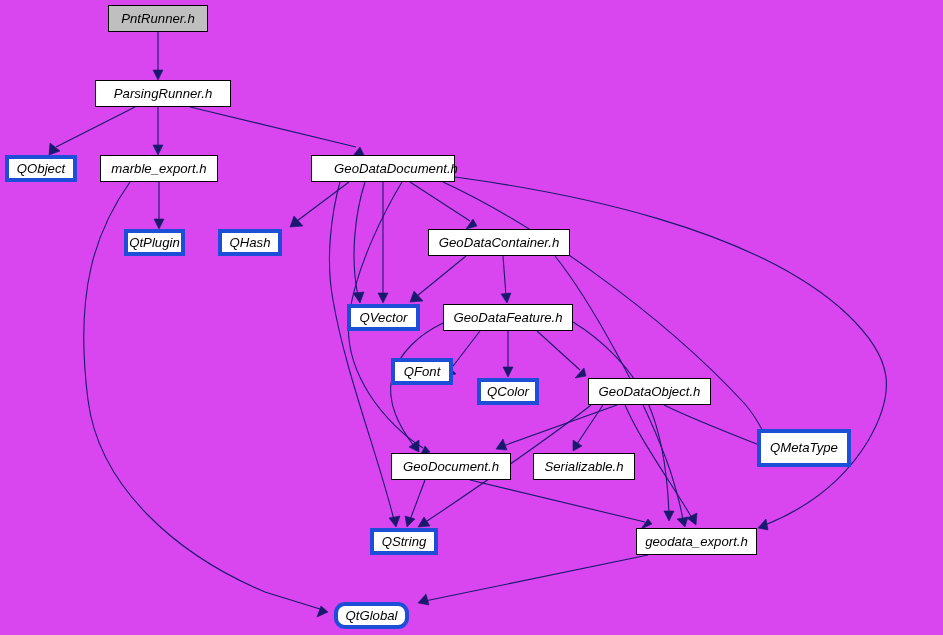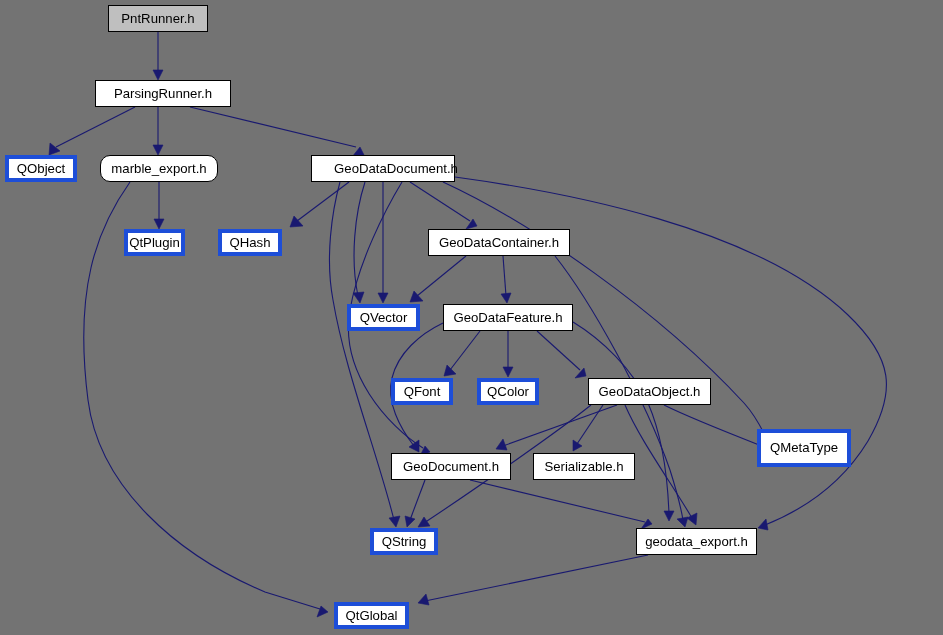--- a/index.html
+++ b/index.html
@@ -10,21 +10,22 @@
   body {
     width: 943px;
     height: 635px;
     overflow: hidden;
     font-family: "Liberation Sans", sans-serif;
   }
   #graph-root {
     position: relative;
     width: 943px;
     height: 635px;
-    background: #737373;
+    background: #d946ef;
+    font-style: italic;
   }
   svg.graph-canvas {
     position: absolute;
     left: 0;
     top: 0;
     width: 943px;
     height: 635px;
   }
   .edge-path {
     fill: none;
@@ -197,42 +198,42 @@
   <div id="nodes-layer">
       <div class="node-box kind-root" style="left: 108px; top: 5px; width: 100px; height: 27px;">
         <span class="node-label">PntRunner.h</span>
       </div>
       <div class="node-box kind-internal" style="left: 95px; top: 80px; width: 136px; height: 27px;">
         <span class="node-label">ParsingRunner.h</span>
       </div>
       <div class="node-box kind-external" style="left: 5px; top: 155px; width: 72px; height: 27px;">
         <span class="node-label">QObject</span>
       </div>
-      <div class="node-box kind-internal" style="left: 100px; top: 155px; width: 118px; height: 27px; border-radius: 10px;">
+      <div class="node-box kind-internal" style="left: 100px; top: 155px; width: 118px; height: 27px;">
         <span class="node-label">marble_export.h</span>
       </div>
       <div class="node-box kind-internal" style="left: 311px; top: 155px; width: 144px; height: 27px; padding-left: 26px;">
         <span class="node-label">GeoDataDocument.h</span>
       </div>
       <div class="node-box kind-external" style="left: 124px; top: 229px; width: 61px; height: 27px;">
         <span class="node-label">QtPlugin</span>
       </div>
       <div class="node-box kind-external" style="left: 218px; top: 229px; width: 64px; height: 27px;">
         <span class="node-label">QHash</span>
       </div>
       <div class="node-box kind-internal" style="left: 428px; top: 229px; width: 142px; height: 27px;">
         <span class="node-label">GeoDataContainer.h</span>
       </div>
       <div class="node-box kind-external" style="left: 347px; top: 304px; width: 73px; height: 27px;">
         <span class="node-label">QVector</span>
       </div>
       <div class="node-box kind-internal" style="left: 443px; top: 304px; width: 130px; height: 27px;">
         <span class="node-label">GeoDataFeature.h</span>
       </div>
-      <div class="node-box kind-external" style="left: 391px; top: 378px; width: 62px; height: 27px;">
+      <div class="node-box kind-external" style="left: 391px; top: 358px; width: 62px; height: 27px;">
         <span class="node-label">QFont</span>
       </div>
       <div class="node-box kind-external" style="left: 477px; top: 378px; width: 62px; height: 27px;">
         <span class="node-label">QColor</span>
       </div>
       <div class="node-box kind-internal" style="left: 563px; top: 378px; width: 123px; height: 27px; margin-left: 25px;">
         <span class="node-label">GeoDataObject.h</span>
       </div>
       <div class="node-box kind-internal" style="left: 391px; top: 453px; width: 120px; height: 27px;">
         <span class="node-label">GeoDocument.h</span>
@@ -242,18 +243,18 @@
       </div>
       <div class="node-box kind-external" style="left: 757px; top: 429px; width: 94px; height: 38px;">
         <span class="node-label">QMetaType</span>
       </div>
       <div class="node-box kind-external" style="left: 370px; top: 528px; width: 68px; height: 27px;">
         <span class="node-label">QString</span>
       </div>
       <div class="node-box kind-internal" style="left: 636px; top: 528px; width: 121px; height: 27px;">
         <span class="node-label">geodata_export.h</span>
       </div>
-      <div class="node-box kind-external" style="left: 334px; top: 602px; width: 75px; height: 27px;">
+      <div class="node-box kind-external" style="left: 334px; top: 602px; width: 75px; height: 27px; border-radius: 11px;">
         <span class="node-label">QtGlobal</span>
       </div>
     </div>
 
 </div>
 
 </body></html>

